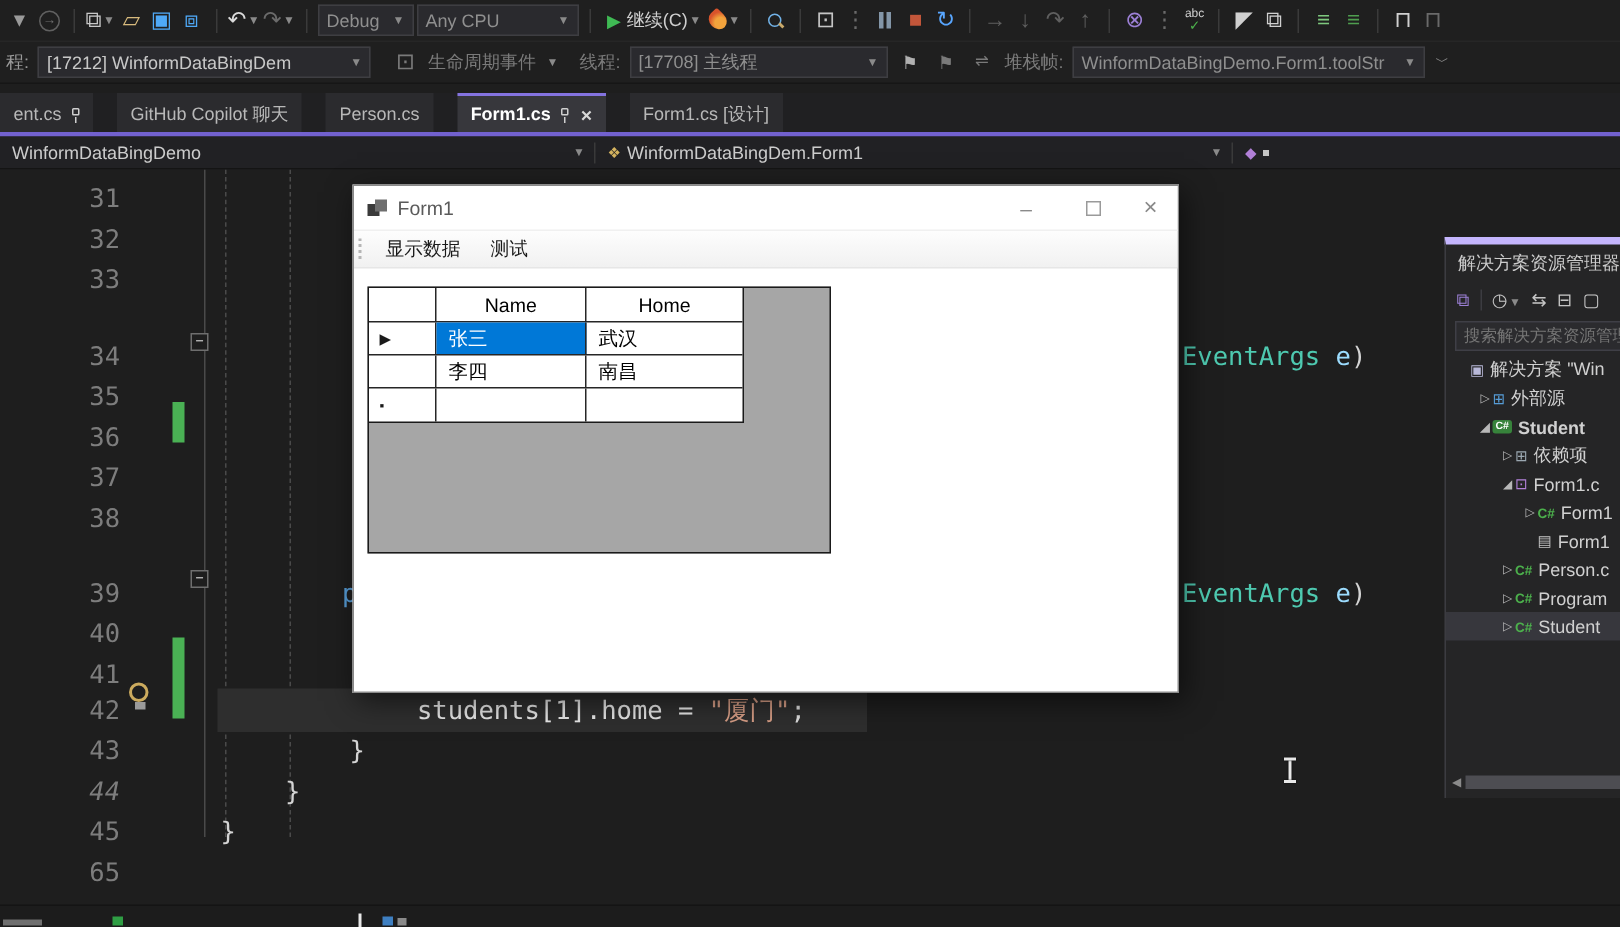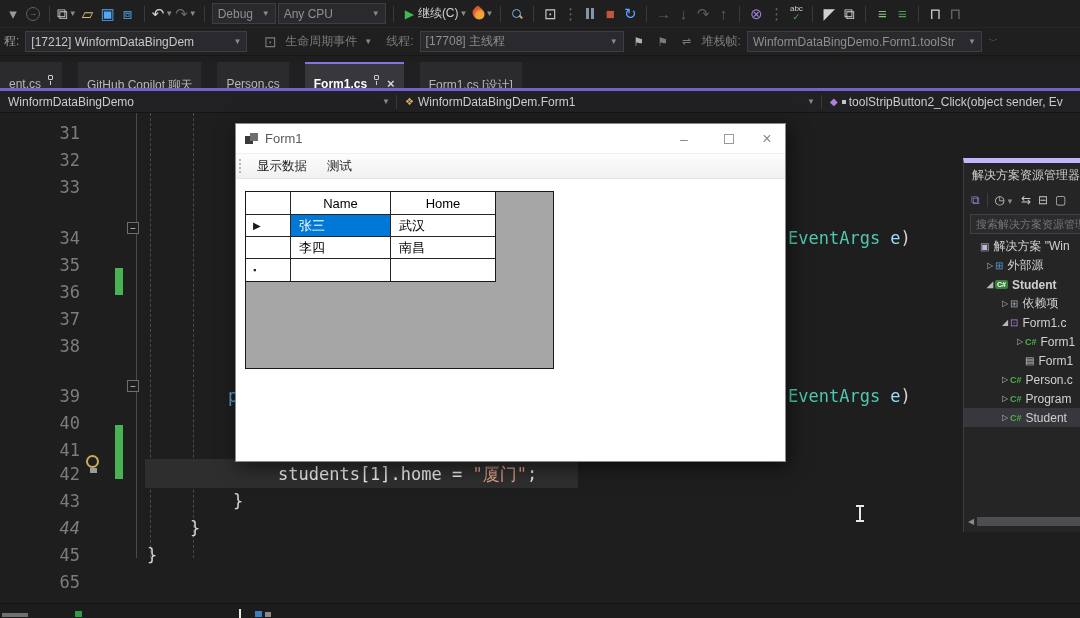--- a/index.html
+++ b/index.html
@@ -33,21 +33,21 @@
   .mag::after{ content:""; position:absolute; left:8px; top:8px; width:4px; height:1.5px;
     background:#c9a96a; transform:rotate(45deg);}
   .tblabel { font-size:12px; color:#9a9a9a; white-space:nowrap;}
   .dim { color:#7a7a7a; }
   .playg { color:#3fba54; font-size:12px; margin-right:4px;}
   .playbtn { display:inline-flex; align-items:center; color:#cfcfcf; font-size:12px; padding:0 4px;}
 
   
   #tabstrip { position:absolute; left:0; top:62px; width:1080px; height:26px;
     background:#202022; display:flex; align-items:stretch; }
-  .tab { display:flex; padding:13px 9px; margin-right:16px;
+  .tab { display:flex; align-items:center; padding:0 9px; margin-right:16px;
     background:#2b2b2e; color:#b8b8b8; font-size:12px; white-space:nowrap; border-top:2px solid transparent;}
   .tab.active { background:#37373c; color:#ffffff; font-weight:bold; border-top:2px solid #8473e0;}
   .pin { display:inline-block; width:5px; height:5px; border:1px solid #cfcfcf; border-radius:1px;
     position:relative; margin-left:7px; top:-2px;}
   .pin::after { content:""; position:absolute; left:1px; top:5px; width:1px; height:4px; background:#cfcfcf;}
   .tabclose { margin-left:8px; color:#d8d8d8; font-size:13px; line-height:1;}
   #tab-underline { position:absolute; left:0; top:88px; width:1080px; height:3px; background:#7261cf; }
 
   
   #crumb { position:absolute; left:0; top:91px; width:1080px; height:22px; background:#212124;
@@ -268,21 +268,21 @@
   <div class="tbrow" id="tb2">
     <span class="tblabel">程:</span>
     <span class="combo" style="width:222px;color:#c8c8c8;">
       <span>[17212] WinformDataBingDem</span>
         <span class="caret">▼</span>
     </span>
     <span class="tbicon dim" style="margin-left:8px;">⊡</span>
     <span class="tblabel dim">生命周期事件</span>
     <span class="caret">▼</span>
     <span class="tblabel dim" style="margin-left:8px;">线程:</span>
-    <span class="combo" style="width:204px;">
+    <span class="combo" style="width:172px;">
       <span>[17708] 主线程</span>
         <span class="caret">▼</span>
     </span>
     <span class="tbicon" style="color:#b0b0b0;font-size:12px;">⚑</span>
     <span class="tbicon dim" style="font-size:12px;">⚑</span>
     <span class="tbicon dim" style="font-size:11px;">⇌</span>
     <span class="tblabel dim">堆栈帧:</span>
     <span class="combo" style="width:235px;">
       <span>WinformDataBingDemo.Form1.toolStr</span>
         <span class="caret">▼</span>
@@ -320,21 +320,20 @@
     <div class="cdiv"></div>
     <div class="crumbseg" style="width:424px;">
       <span class="cicon" style="color:#d4b35f;">❖</span>
       <span>WinformDataBingDem.Form1</span>
       <span class="caret">▼</span>
     </div>
     <div class="cdiv"></div>
     <div class="crumbseg" style="flex:1;">
       <span class="cicon" style="color:#b180d7;">◆</span>
       <span class="lockdot"></span>
-      <span>toolStripButton2_Click(object sender, Ev</span>
     </div>
   </div>
 
   <div id="editor">
       <div class="guide solid" style="left: 136px; top: 0px; height: 445px;"></div>
       <div class="guide" style="left: 150px; top: 0px; height: 445px;"></div>
       <div class="guide" style="left: 193px; top: 0px; height: 445px;"></div>
       <div id="curlinebox" style="left: 145px; top: 346px; width: 433px; height: 29px;"></div>
       <div class="ln" style="top: 7px;">31</div>
       <div class="ln" style="top: 34px;">32</div>

